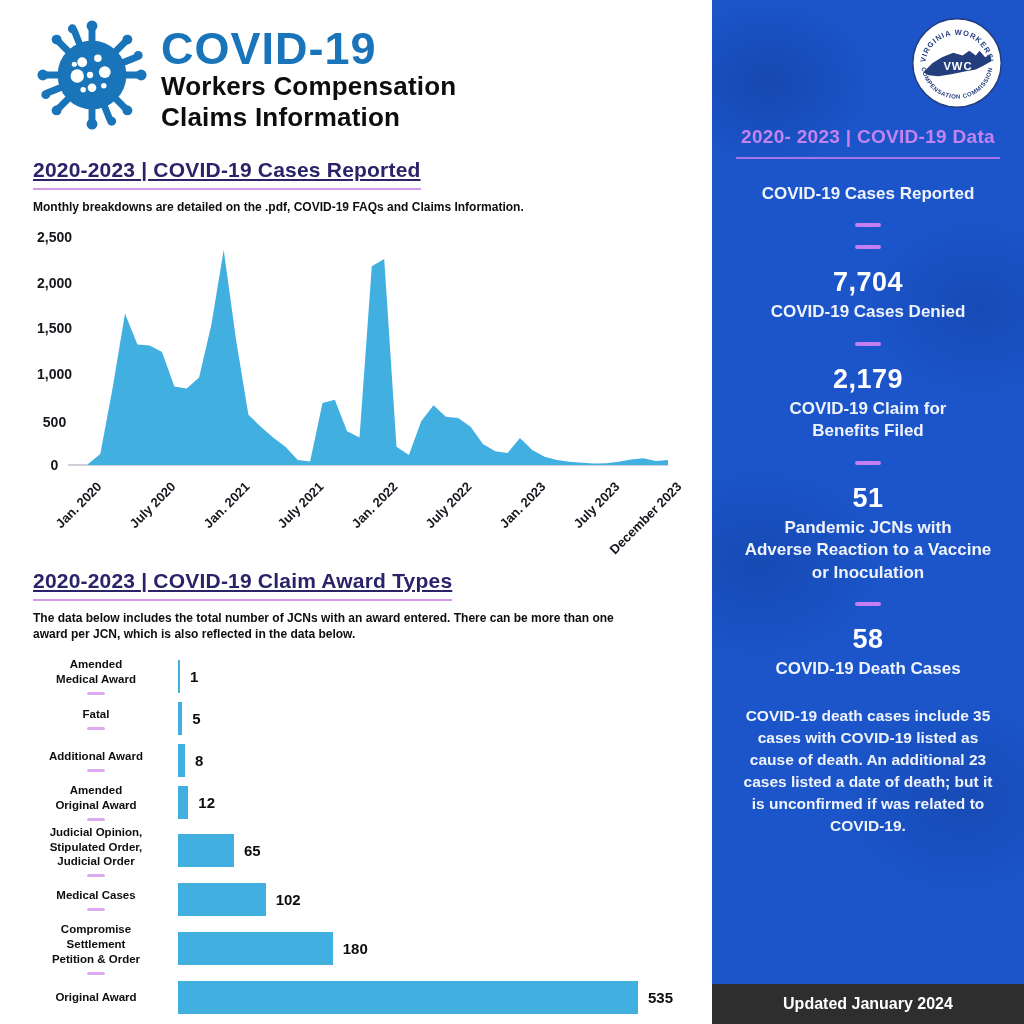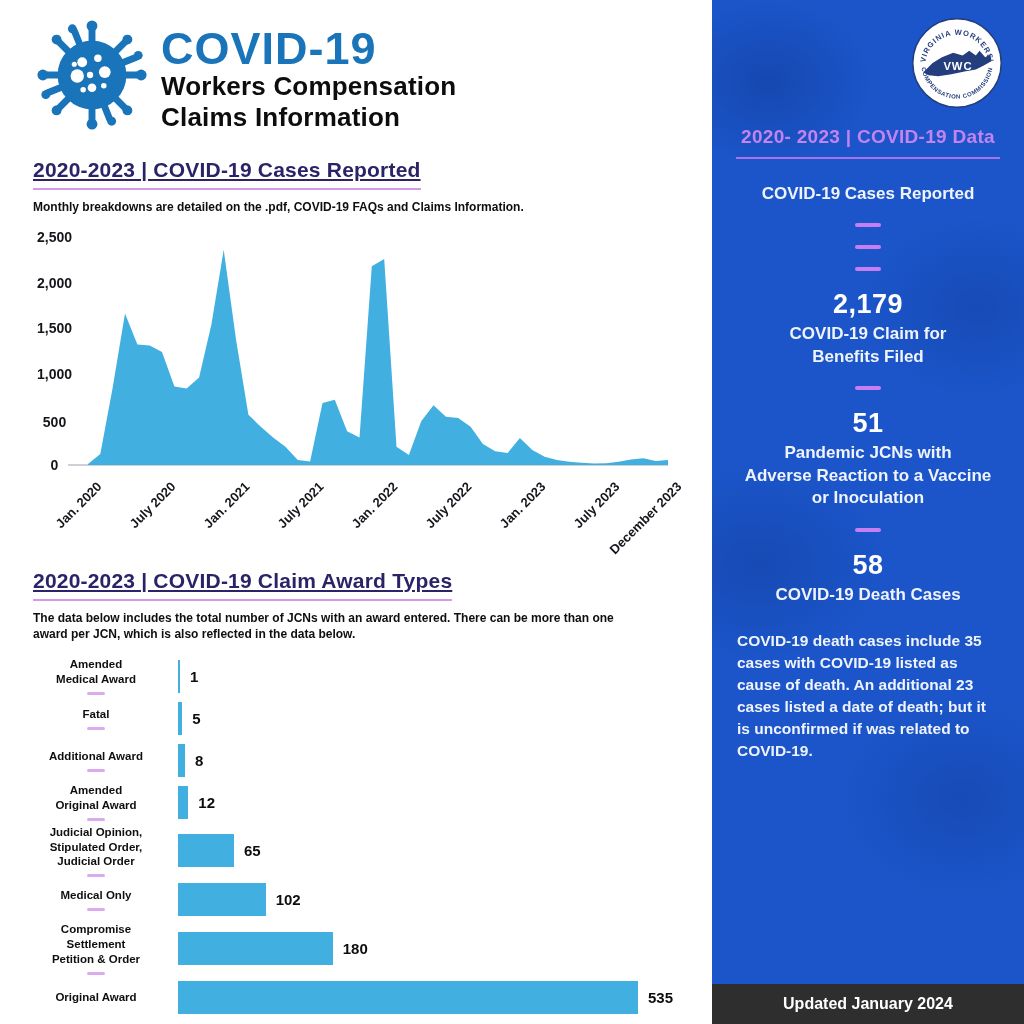--- a/index.html
+++ b/index.html
@@ -69,21 +69,21 @@
     font-size:19px; font-weight:bold; color:#c583f0; letter-spacing:.3px;
     border-bottom:2px solid #a873e8; padding-bottom:9px;
   }
   .stats { margin-top:24px; text-align:center; }
   .stat { }
   .stat-value { font-size:27px; font-weight:bold; letter-spacing:.5px; color:#ffffff; }
   .stat-label { margin:3px auto 0; max-width:268px; font-size:17px; font-weight:bold;
                 line-height:1.32; color:#eff3fc; white-space:pre-line; }
   .sdivider { width:26px; height:4px; border-radius:2px; background:#c57ff2; margin:18px auto; }
   .note { margin:24px 25px 0; font-size:15.5px; font-weight:bold; line-height:1.42;
-          color:#eff3fc; text-align:left; }
+          color:#eff3fc; text-align:center; }
   .sb-footer { position:absolute; left:0; bottom:0; width:100%; height:40px;
                background:#2e2e2e; display:flex; align-items:center; justify-content:center;
                font-size:16px; font-weight:bold; color:#ffffff; }
 </style>
 </head>
 <body>
 
 <div class="page">
 
   <div class="main">
@@ -210,21 +210,21 @@
           <div class="brow">
             <div class="blabel"><div>Judicial Opinion,
 Stipulated Order,
 Judicial Order</div><div class="bdash"></div></div>
             <div class="btrack">
               <div class="bbar" style="width: 55.8879px; background: rgb(66, 175, 225);"></div>
               <div class="bval">65</div>
             </div>
           </div>
           <div class="brow">
-            <div class="blabel"><div>Medical Only</div><div class="bdash"></div></div>
+            <div class="blabel"><div>Medical Cases</div><div class="bdash"></div></div>
             <div class="btrack">
               <div class="bbar" style="width: 87.7009px; background: rgb(66, 175, 225);"></div>
               <div class="bval">102</div>
             </div>
           </div>
           <div class="brow">
             <div class="blabel"><div>Compromise Settlement
 Petition &amp; Order</div><div class="bdash"></div></div>
             <div class="btrack">
               <div class="bbar" style="width: 154.766px; background: rgb(66, 175, 225);"></div>
@@ -264,20 +264,24 @@
     </div>
 
     <div class="sb-head">2020- 2023 | COVID-19 Data</div>
 
     <div class="stats">
         <div class="stat">
           <div class="stat-label">COVID-19 Cases Reported</div>
         </div>
         <div class="sdivider"></div>
         <div class="sdivider"></div>
+        <div class="stat">
+          <div class="stat-value">7,704</div>
+          <div class="stat-label">COVID-19 Cases Denied</div>
+        </div>
         <div class="sdivider"></div>
         <div class="stat">
           <div class="stat-value">2,179</div>
           <div class="stat-label">COVID-19 Claim for
 Benefits Filed</div>
         </div>
         <div class="sdivider"></div>
         <div class="stat">
           <div class="stat-value">51</div>
           <div class="stat-label">Pandemic JCNs with

